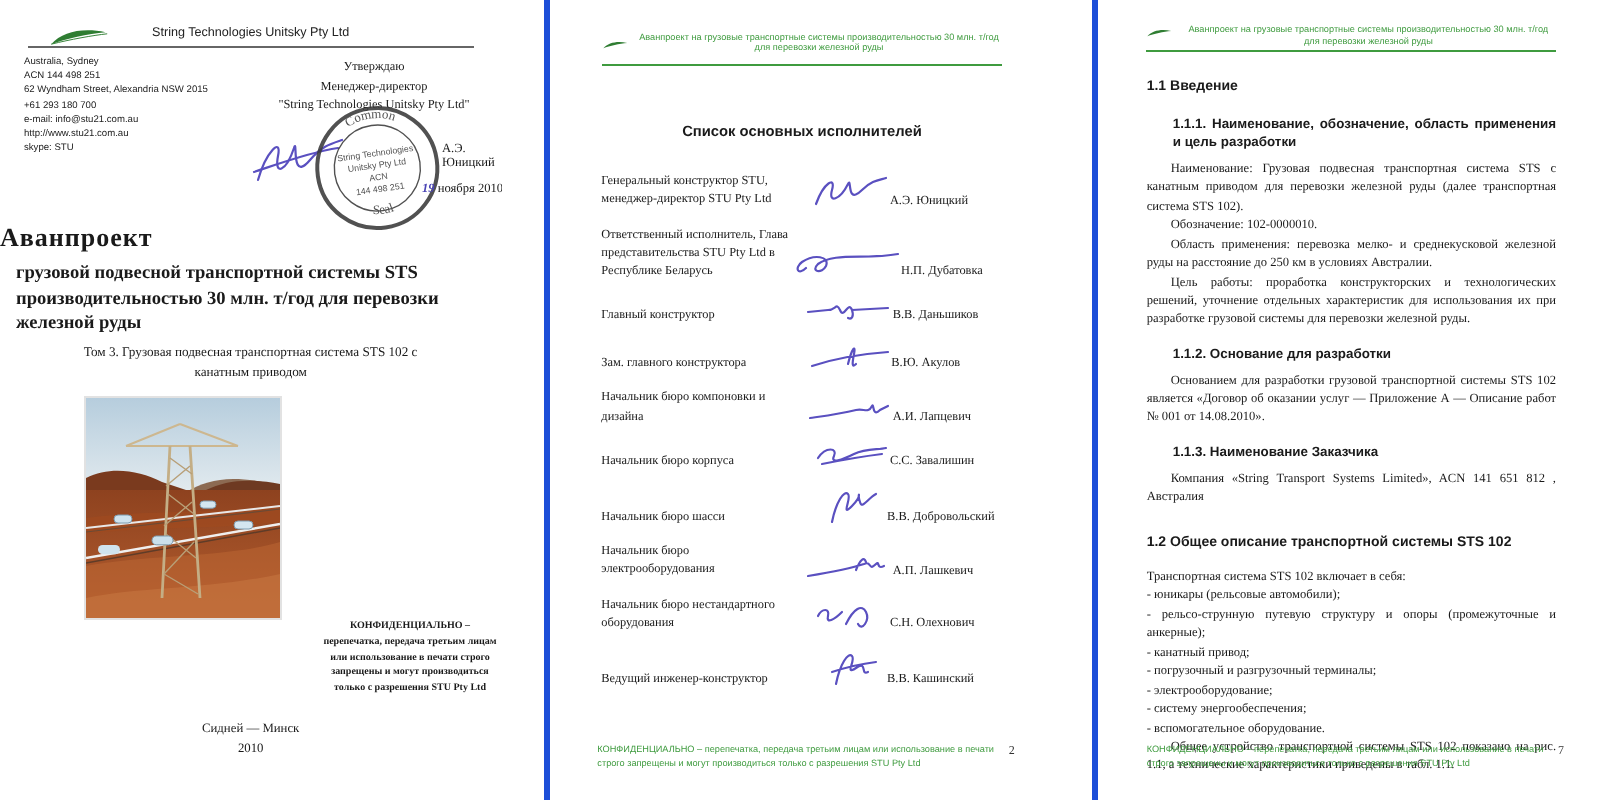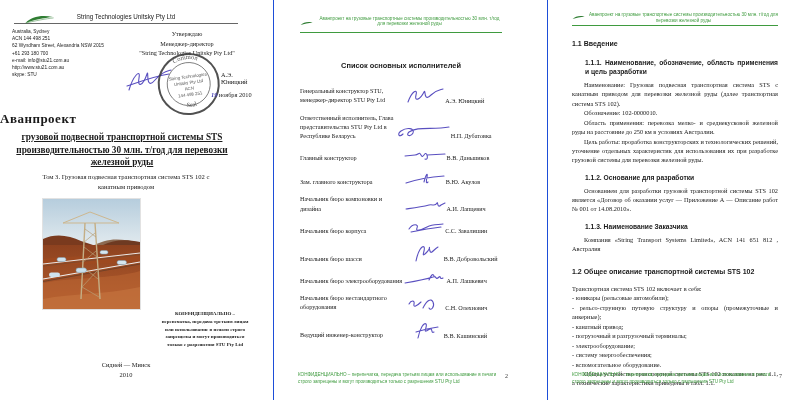--- a/index.html
+++ b/index.html
@@ -1,39 +1,39 @@
 <!DOCTYPE html>
 <html lang="ru"><head>
 <meta charset="utf-8">
 <style>
   html,body{margin:0;padding:0;background:#e9e9e9;}
   .doc{width:800px;height:400px;display:flex;background:#fff;font-family:"Liberation Serif",serif;color:#1a1a1a;box-sizing:border-box;}
   .page{position:relative;flex:1 1 0;background:#fff;overflow:hidden;box-sizing:border-box;}
-  .page + .page{border-left:1px solid #1d4ed8;margin-left:21px;}
+  .page + .page{border-left:3px solid #1d4ed8;margin-left:21px;}
 
   
   .run-header{display:flex;align-items:center;gap:3px;border-bottom:1px solid #3f9b3f;padding-bottom:2px;}
   .run-header .rh-text{flex:1;text-align:center;font-family:"Liberation Sans",sans-serif;font-size:4.6px;color:#3f9b3f;line-height:1.2;}
   .foot{position:absolute;left:24px;right:18px;bottom:14px;display:flex;align-items:flex-start;gap:6px;}
   .foot .f-text{flex:1;font-family:"Liberation Sans",sans-serif;font-size:4.6px;color:#3f9b3f;line-height:1.5;}
   .foot .f-page{font-size:6px;color:#333;padding-top:1px;}
 
   
   .p1-header{position:absolute;top:11px;left:14px;right:14px;height:12px;border-bottom:1px solid #666;}
   .p1-header .logo{position:absolute;left:10px;top:0;}
   .p1-header .company{position:absolute;left:0;right:0;top:2px;text-align:center;font-family:"Liberation Sans",sans-serif;font-size:6.3px;color:#222;}
   .addr{position:absolute;top:28px;left:12px;font-family:"Liberation Sans",sans-serif;font-size:4.8px;line-height:1.5;color:#222;}
   .approve{position:absolute;top:29px;left:118px;width:138px;text-align:center;font-size:6.2px;line-height:1.55;}
   .sig-main{position:absolute;left:125px;top:66px;}
   .stamp{position:absolute;left:157px;top:52px;transform:rotate(-8deg);opacity:.88;}
   .approver{position:absolute;left:221px;top:71px;font-size:6.3px;}
   .adate{position:absolute;left:211px;top:91px;font-size:6.3px;white-space:nowrap;}
   .adate .day{color:#4a44b5;font-style:italic;font-weight:bold;}
   .p1-title{position:absolute;top:111px;left:0;right:0;text-align:left;font-size:13px;font-weight:bold;letter-spacing:.5px;}
-  .p1-sub{position:absolute;top:131px;left:8px;right:16px;text-align:center;font-size:9.3px;font-weight:bold;line-height:1.35;text-decoration:underline;}
+  .p1-sub{position:absolute;top:131px;left:8px;right:16px;text-align:left;font-size:9.3px;font-weight:bold;line-height:1.35;}
   .p1-vol{position:absolute;top:172px;left:34px;right:34px;text-align:center;font-size:6.6px;line-height:1.5;}
   .photo{position:absolute;left:42px;top:198px;width:97px;height:110px;border:1px solid #e2e2e2;}
   .p1-conf{position:absolute;left:148px;top:310px;width:114px;text-align:center;font-size:5px;font-weight:bold;line-height:1.55;white-space:pre-line;}
   .p1-place{position:absolute;top:360px;left:0;right:0;text-align:center;font-size:6.4px;line-height:1.55;}
 
   
   .p2-inner{padding:12px 24px 0 26px;}
   .p2-title{margin-top:28px;text-align:center;font-family:"Liberation Sans",sans-serif;font-weight:bold;font-size:7.4px;}
   .execs{margin-top:16px;}
   .exec-row{display:flex;align-items:flex-end;margin-bottom:8px;}

